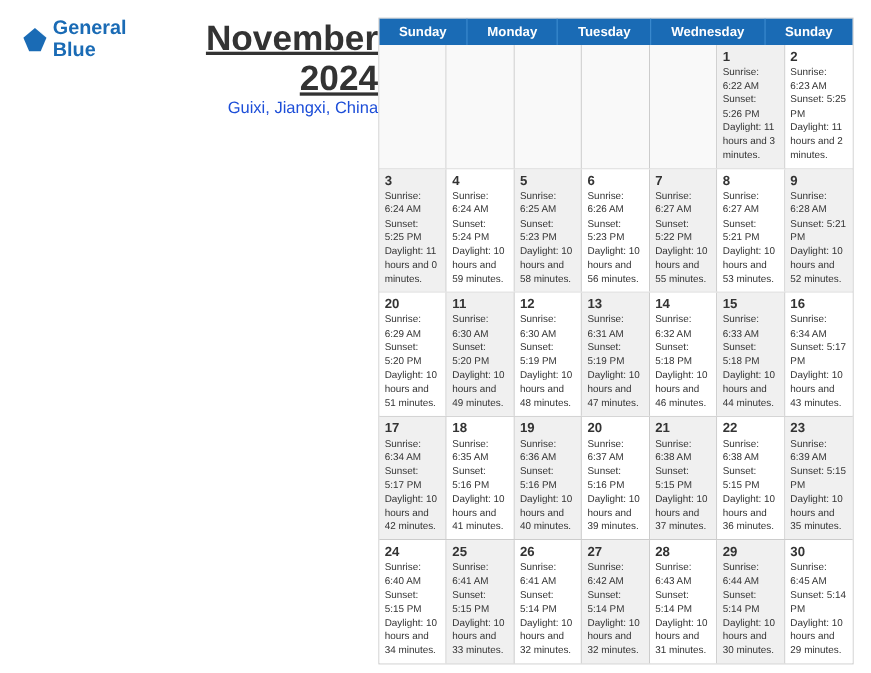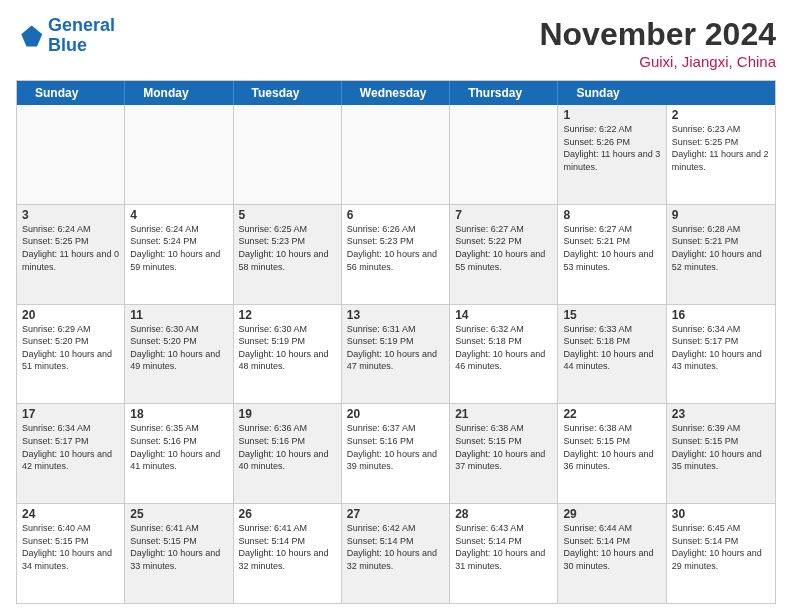--- a/index.html
+++ b/index.html
@@ -8,21 +8,21 @@
       background: #fff;
       width: 792px;
       height: 612px;
       overflow: hidden;
     }
     .page {
       width: 792px;
       height: 612px;
       padding: 16px 16px 8px 16px;
       display: flex;
-      flex-direction: column;
+      flex-direction: row;
       border-radius: 22px;
     }
     .header {
       display: flex;
       justify-content: space-between;
       align-items: flex-start;
       margin-bottom: 10px;
     }
     .logo {
       display: flex;
@@ -42,24 +42,25 @@
       width: 28px;
       height: 28px;
     }
     .title-block {
       text-align: right;
     }
     .main-title {
       font-size: 32px;
       font-weight: bold;
       color: #333;
+      text-decoration: underline;
     }
     .sub-title {
       font-size: 15px;
-      color: #be185d;
+      color: #1d4ed8;
     }
     .calendar {
       flex: 1;
       display: flex;
       flex-direction: column;
       border: 1px solid #ccc;
     }
     .cal-header-row {
       display: grid;
       grid-template-columns: repeat(7, 1fr);
@@ -128,21 +129,20 @@
       <div class="sub-title">Guixi, Jiangxi, China</div>
     </div>
   </div>
 
   <div class="calendar">
     <div class="cal-header-row" id="cal-header">
         <div class="cal-header-cell">Sunday</div>
         <div class="cal-header-cell">Monday</div>
         <div class="cal-header-cell">Tuesday</div>
         <div class="cal-header-cell">Wednesday</div>
-        <div class="cal-header-cell">Thursday</div>
         <div class="cal-header-cell">Sunday</div>
       </div>
     <div class="cal-body" id="cal-body">
         <div class="cal-week">
           <div class="cal-cell empty"></div>
           <div class="cal-cell empty"></div>
           <div class="cal-cell empty"></div>
           <div class="cal-cell empty"></div>
           <div class="cal-cell empty"></div>
           <div class="cal-cell shaded">

